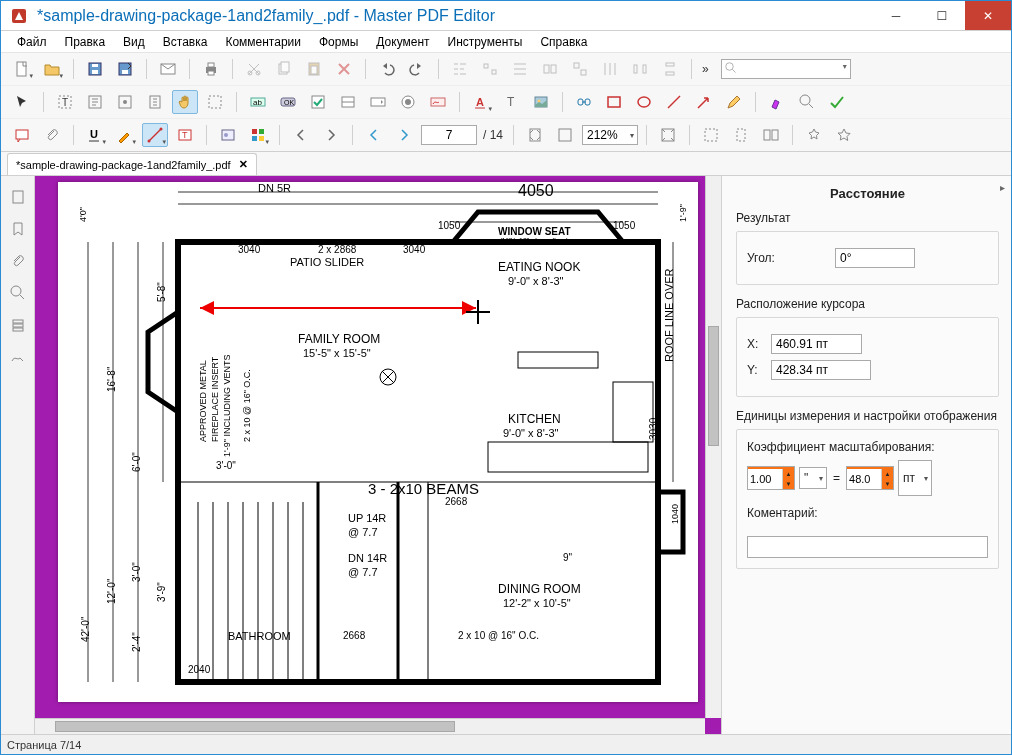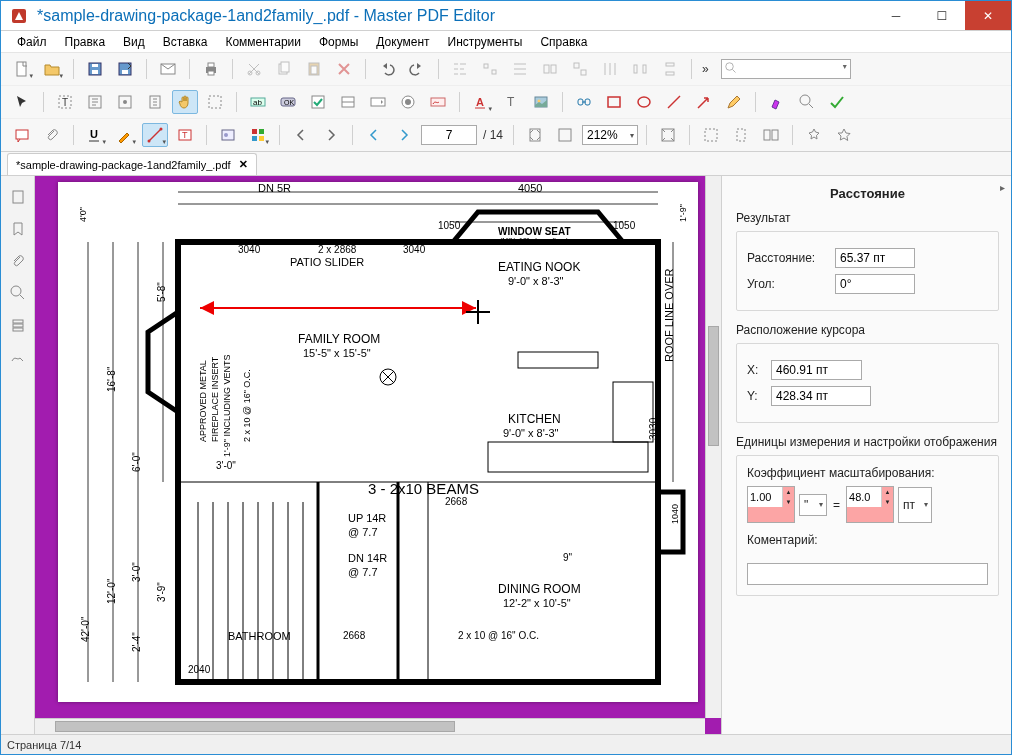--- a/index.html
+++ b/index.html
@@ -54,21 +54,21 @@
 
 
 .right-panel { width:290px; background:#fafafa; border-left:1px solid #d0d0d0; display:flex; flex-direction:column; }
 .rp-inner { flex:1; padding:10px 12px 10px 14px; font-size:12px; color:#222; overflow:auto; }
 .rp-title { font-weight:bold; text-align:center; font-size:13px; margin-bottom:10px; }
 .rp-section { font-size:12px; margin:8px 0 6px 0; }
 .rp-box { border:1px solid #d8d8d8; border-radius:2px; padding:10px; margin-bottom:12px; background:#fbfbfb; }
 .rp-row { display:flex; align-items:center; margin:6px 0; gap:8px; }
 .rp-row label { width:80px; font-size:12px; }
 .rp-row input { height:20px; border:1px solid #aaa; font-size:12px; padding:0 4px; background:#fff; }
-.spin { display:flex; align-items:flex-start; border:1px solid #aaa; height:37px; background:#fca5a5; }
+.spin { display:flex; align-items:flex-end; border:1px solid #aaa; height:24px; background:#f97316; }
 .spin input { border:none; width:34px; height:20px; font-size:11px; text-align:left; padding:0 2px; }
 .spin .sp-btns { display:flex; flex-direction:column; }
 .spin .sp-btns span { width:12px; height:10px; font-size:6px; display:flex; align-items:center; justify-content:center; border-left:1px solid #ccc; }
 
 
 .statusbar { height:20px; background:#f0f0f0; border-top:1px solid #d0d0d0; font-size:11px; color:#333; display:flex; align-items:center; padding:0 6px; }
 
 
 .ic { width:16px; height:16px; }
 </style>
@@ -633,21 +633,21 @@
               <line x1="30" y1="60" x2="30" y2="500"></line>
               <line x1="55" y1="60" x2="55" y2="500"></line>
               <line x1="80" y1="60" x2="80" y2="500"></line>
               <line x1="105" y1="60" x2="105" y2="300"></line>
             </g>
 
             <line x1="615" y1="60" x2="615" y2="300" stroke="#000" stroke-width="0.8"></line>
           </svg>
 
           <div class="page-text" style="left:200px; top:0px; font-size:11px;">DN 5R</div>
-          <div class="page-text" style="left:460px; top:0px; font-size:11px;">4050</div>
+          <div class="page-text" style="left:460px; top:0px; font-size:16px;">4050</div>
           <div class="page-text" style="left:380px; top:38px; font-size:10px;">1050</div>
           <div class="page-text" style="left:555px; top:38px; font-size:10px;">1050</div>
           <div class="page-text" style="left:440px; top:44px; font-size:10px; font-weight:bold;">WINDOW SEAT</div>
           <div class="page-text" style="left:442px; top:55px; font-size:7px;">(MIN. 12" above floor)</div>
           <div class="page-text" style="left:180px; top:62px; font-size:10px;">3040</div>
           <div class="page-text" style="left:260px; top:62px; font-size:10px;">2 x 2868</div>
           <div class="page-text" style="left:232px; top:74px; font-size:11px;">PATIO SLIDER</div>
           <div class="page-text" style="left:345px; top:62px; font-size:10px;">3040</div>
           <div class="page-text" style="left:440px; top:78px; font-size:12px;">EATING NOOK</div>
           <div class="page-text" style="left:450px; top:93px; font-size:11px;">9'-0"  x  8'-3"</div>
@@ -697,24 +697,20 @@
         </div>
     </div>
 
     <div class="right-panel" style="position:relative;">
       <div style="position:absolute; right:6px; top:6px; font-size:10px; color:#666; cursor:pointer;">▸</div>
       <div class="rp-inner">
         <div class="rp-title">Расстояние</div>
         <div class="rp-section">Результат</div>
         <div class="rp-box">
           <div class="rp-row">
-            <label>Расстояние:</label>
-            <input style="width: 80px;" value="65.37 пт">
-          </div>
-          <div class="rp-row">
             <label>Угол:</label>
             <input style="width: 80px;" value="0°">
           </div>
         </div>
         <div class="rp-section">Расположение курсора</div>
         <div class="rp-box">
           <div class="rp-row">
             <label style="width:16px;">X:</label>
             <input style="width: 91px;" value="460.91 пт">
           </div>

